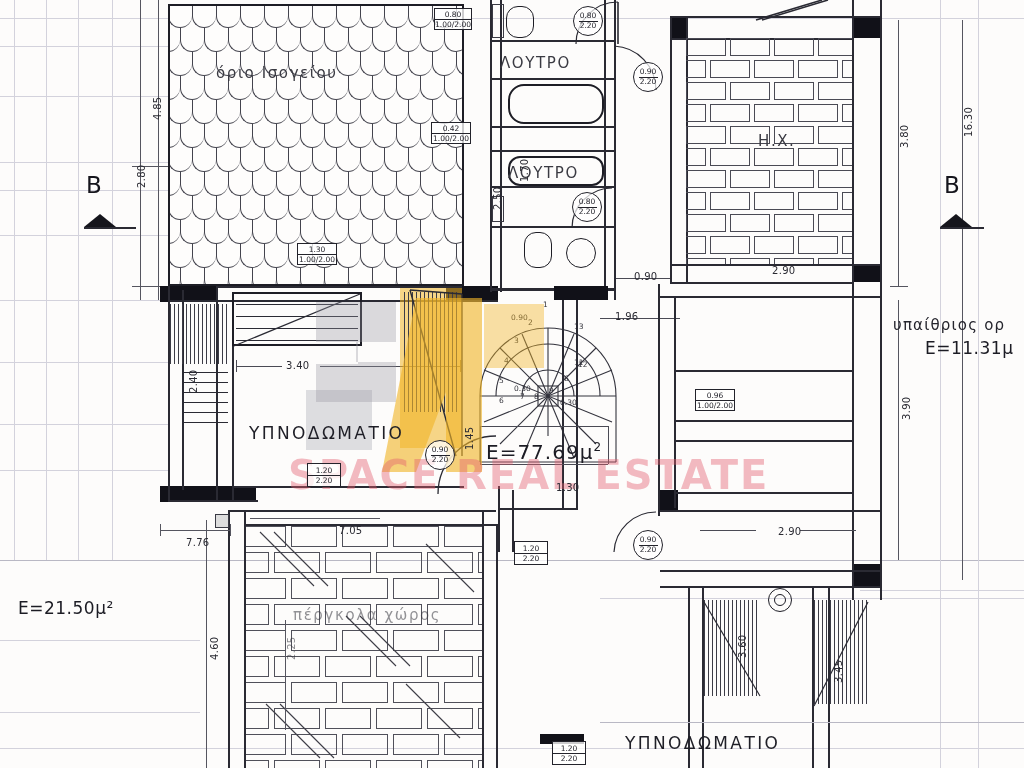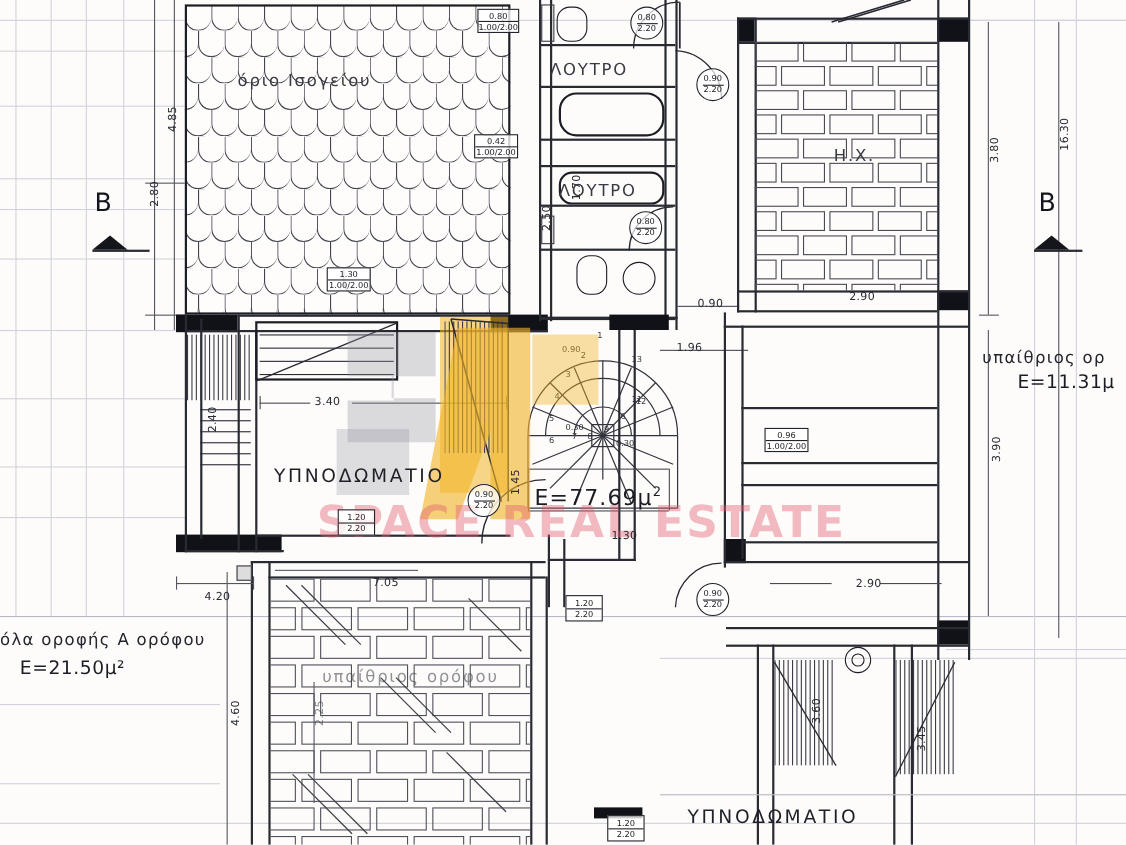--- a/index.html
+++ b/index.html
@@ -688,39 +688,38 @@
     <path d="M 20 118 L 86 118 L 86 178 L 20 178 Z" fill="rgba(150,150,162,.30)"></path>
     <path d="M 198 32 L 258 32 L 258 96 L 198 96 Z" fill="rgba(240,180,40,.42)"></path>
   </svg>
   <div id="wmtext">SPACE REAL ESTATE</div>
 
   <div class="t roomsm" style="left:216px;top:64px;">όριο Ισογείου</div>
   <div class="t roomsm" style="left:500px;top:54px;">ΛΟΥΤΡΟ</div>
   <div class="t roomsm" style="left:508px;top:164px;">ΛΟΥΤΡΟ</div>
   <div class="t roomsm" style="left:758px;top:132px;">Η.Χ.</div>
   <div class="t room" style="left:249px;top:423px;">ΥΠΝΟΔΩΜΑΤΙΟ</div>
-  <div class="t roomsm ghost" style="left:293px;top:606px;">υπαίθριος ορόφου</div>
+  <div class="t roomsm ghost" style="left:293px;top:606px;">πέργκολα χώρος</div>
   <div class="t room" style="left:625px;top:733px;">ΥΠΝΟΔΩΜΑΤΙΟ</div>
 
   <div class="t area" style="left:486px;top:440px;">
     <span>E=77.69μ</span><span class="sup">2</span>
   </div>
   <div class="t areasm" style="left:18px;top:598px;">E=21.50μ²</div>
   <div class="t areasm" style="left:925px;top:338px;">E=11.31μ</div>
 
-  <div class="t note" style="left:0;top:572px;">όλα οροφής Α ορόφου</div>
   <div class="t note" style="left:893px;top:316px;">υπαίθριος   ορ</div>
 
   <div class="t dim" style="left:286px;top:360px;">3.40</div>
   <div class="t dim" style="left:634px;top:271px;">0.90</div>
   <div class="t dim" style="left:615px;top:311px;">1.96</div>
   <div class="t dim" style="left:556px;top:482px;">1.30</div>
   <div class="t dim" style="left:772px;top:265px;">2.90</div>
   <div class="t dim" style="left:778px;top:526px;">2.90</div>
-  <div class="t dim" style="left:186px;top:537px;">4.20</div>
+  <div class="t dim" style="left:186px;top:537px;">7.76</div>
   <div class="t dim" style="left:339px;top:525px;">7.05</div>
 
   <div class="t dimv" style="left:152px;top:120px;">4.85</div>
   <div class="t dimv" style="left:136px;top:188px;">2.80</div>
   <div class="t dimv" style="left:519px;top:182px;">1.70</div>
   <div class="t dimv" style="left:492px;top:210px;">2.50</div>
   <div class="t dimv" style="left:464px;top:450px;">1.45</div>
   <div class="t dimv" style="left:188px;top:393px;">2.40</div>
   <div class="t dimv" style="left:209px;top:660px;">4.60</div>
   <div class="t dimv" style="left:899px;top:148px;">3.80</div>

